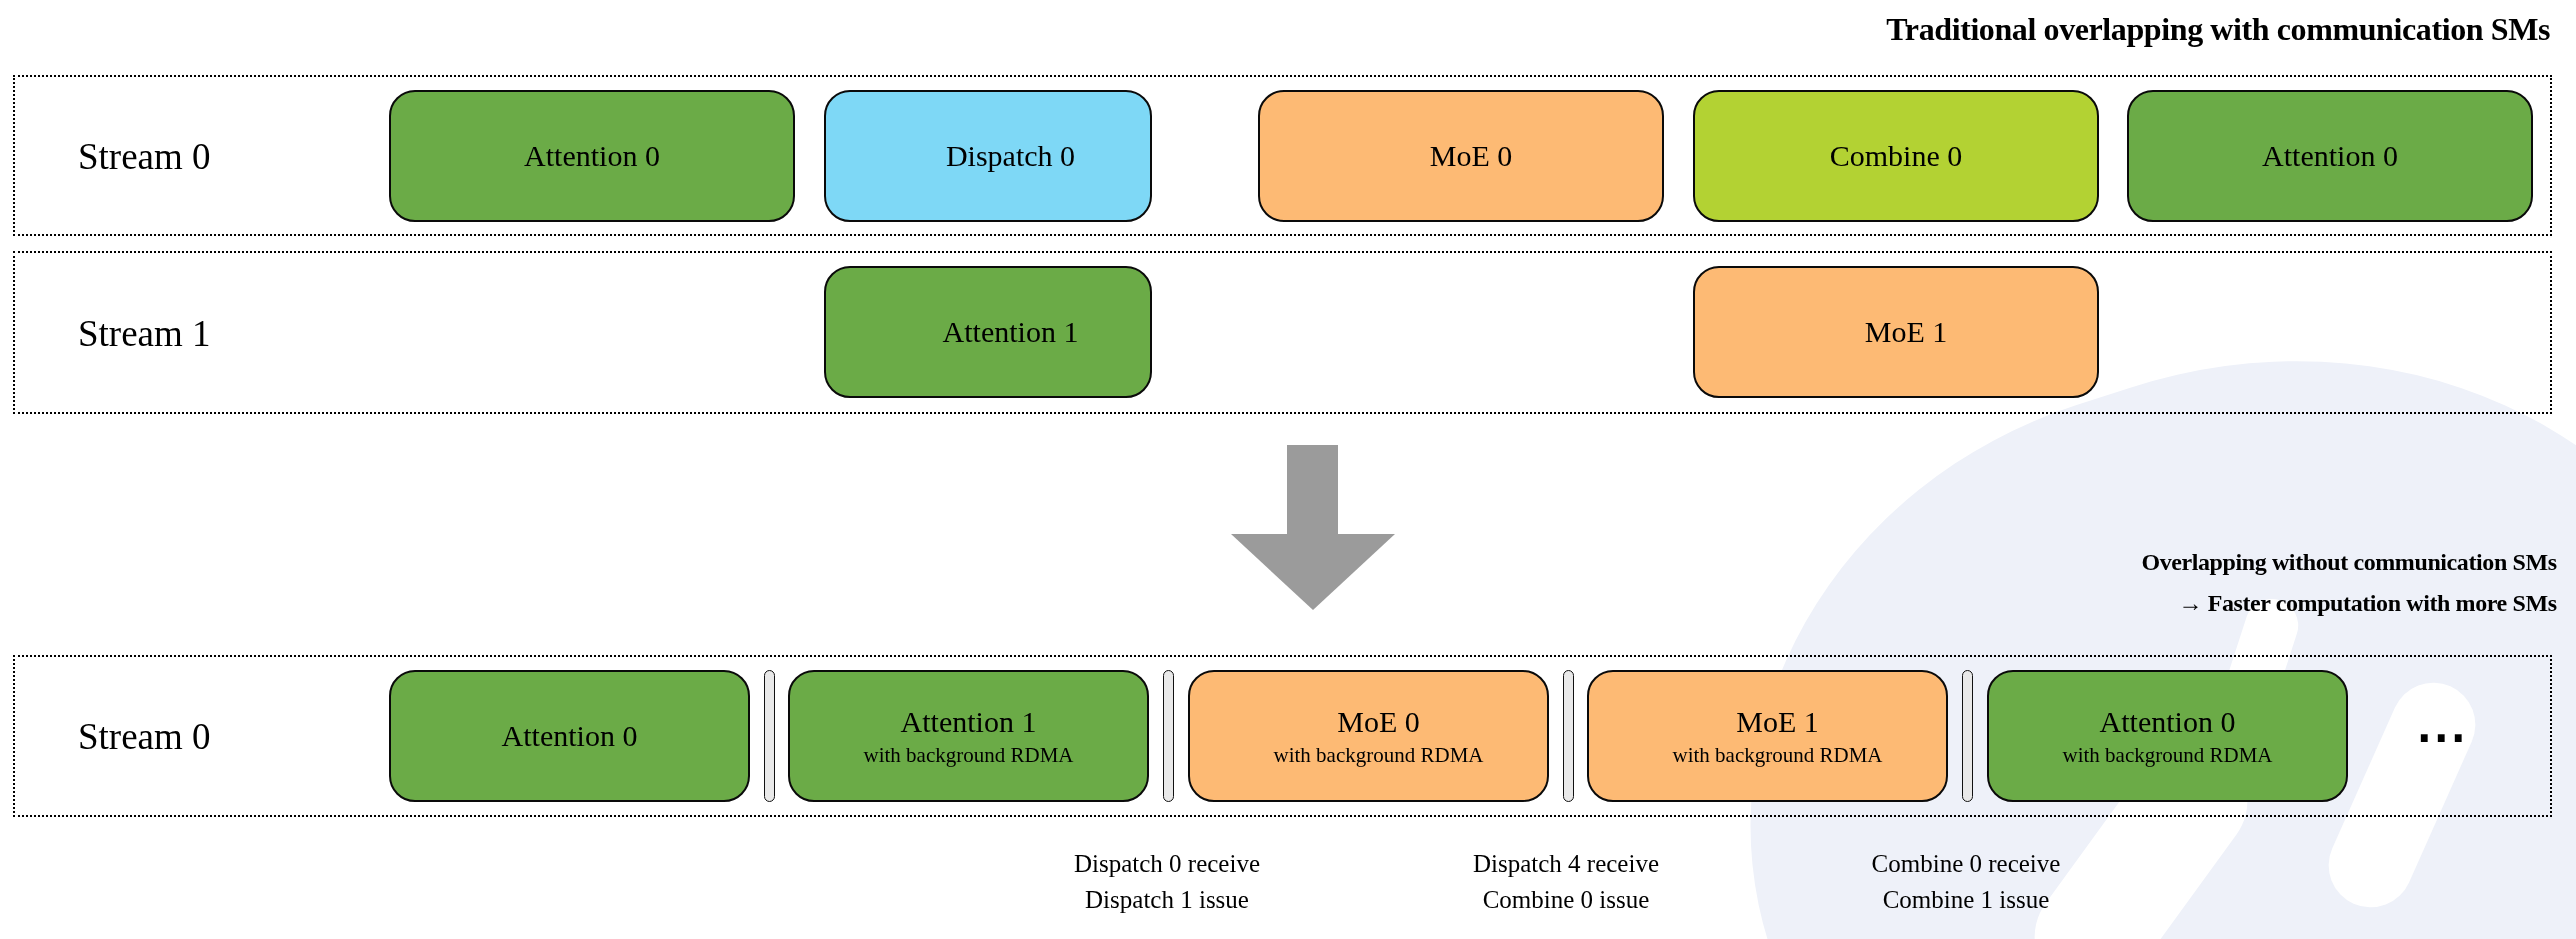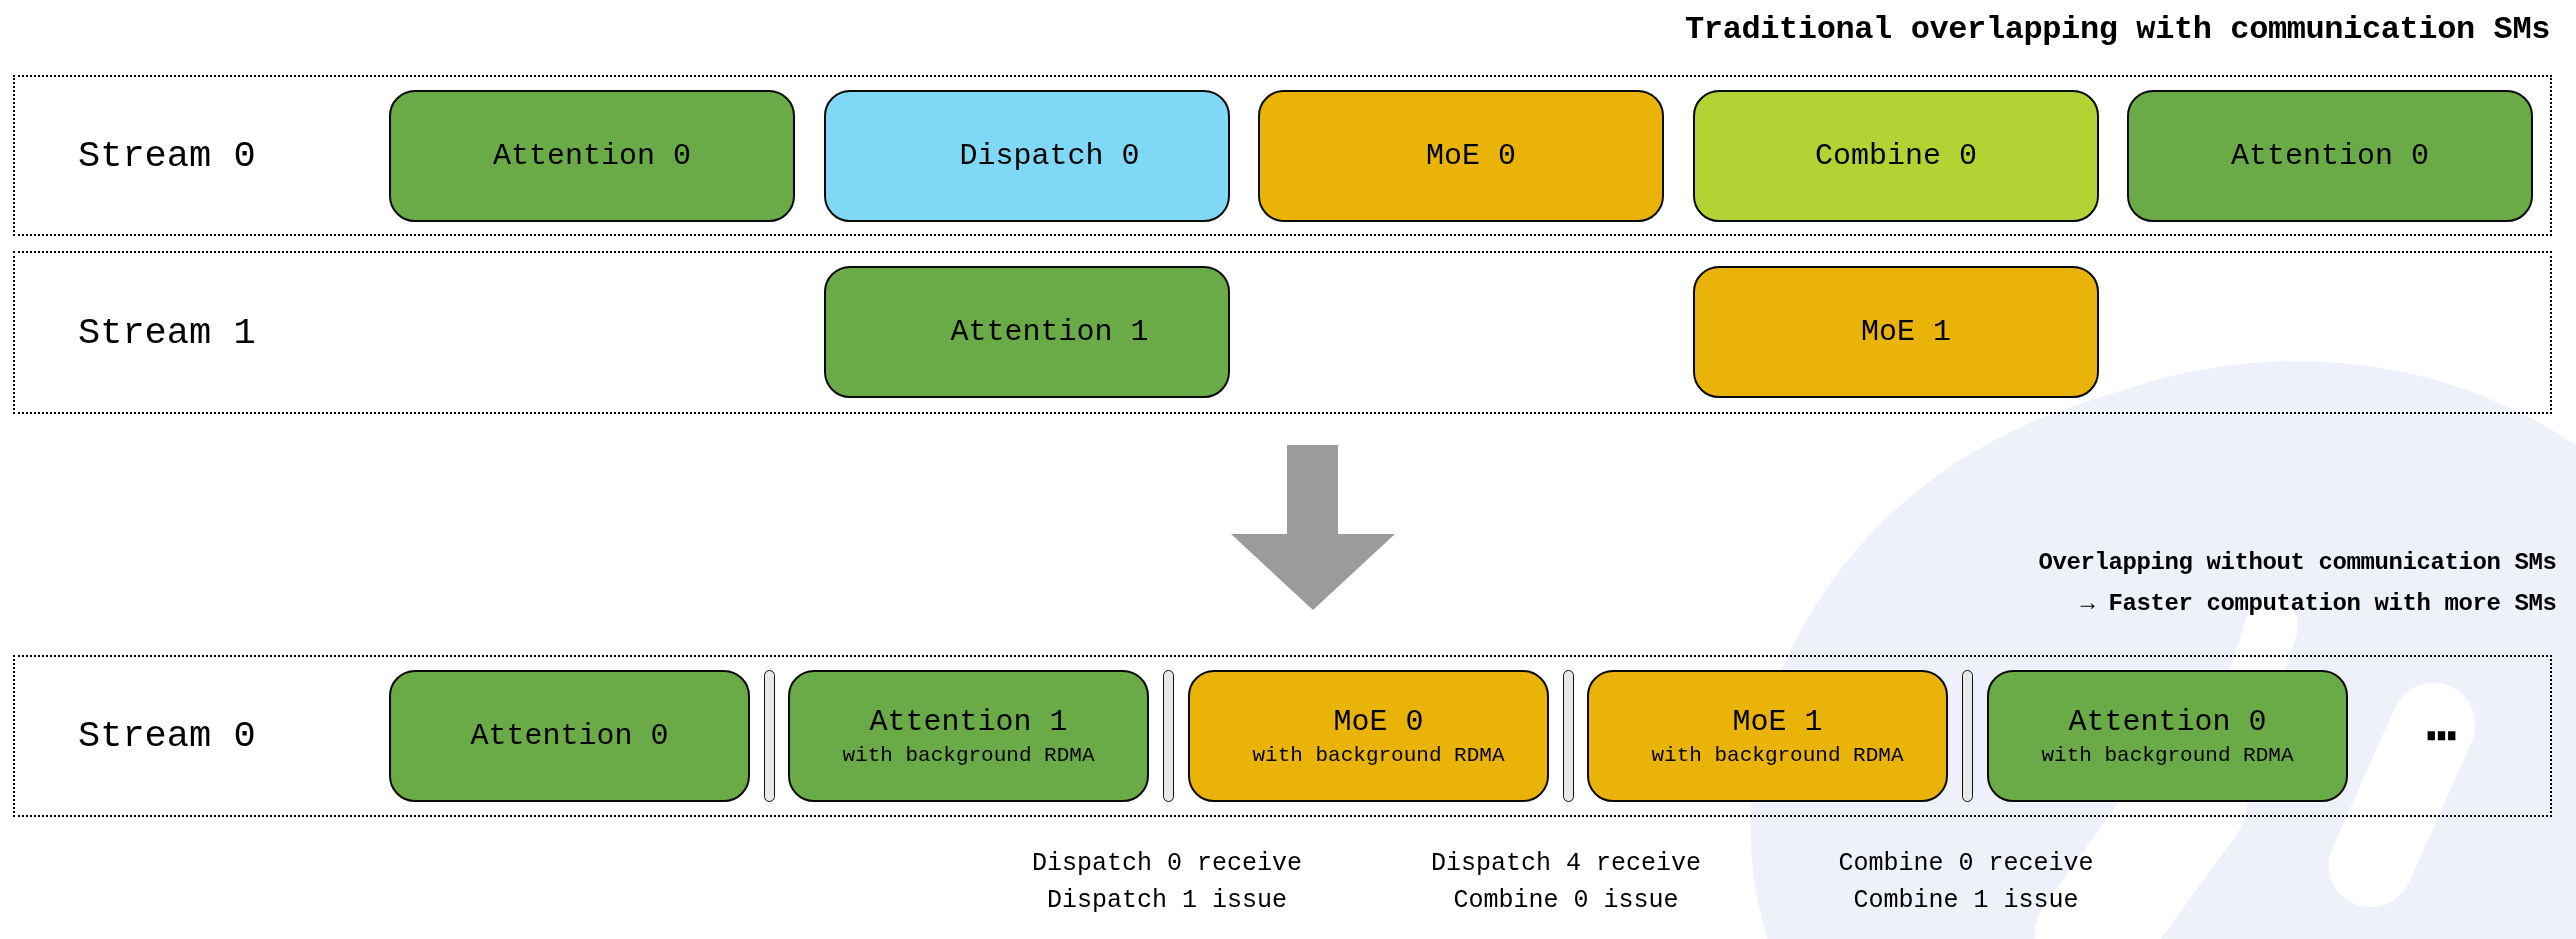--- a/index.html
+++ b/index.html
@@ -1,18 +1,18 @@
 <!DOCTYPE html>
 <html style="font-size:14px"><head>
 <meta charset="utf-8">
 <style>
   html,body{margin:0;padding:0;background:#fff;}
   .canvas{
     position:relative;width:2576px;height:940px;background:#ffffff;
-    font-family:Liberation Mono, monospace;color:#000;overflow:hidden;
+    font-family:Liberation Serif, serif;color:#000;overflow:hidden;
   }
   
   .wm{position:absolute;z-index:0;}
   .wm1{right:-194px;bottom:-352px;width:1012px;height:924px;background:#eef1f9;
        border-radius:48% 52% 42% 58%;transform:rotate(-18deg);}
   .wm2{right:132px;bottom:26px;width:84px;height:238px;background:#fff;border-radius:62px;transform:rotate(24deg);}
   .wm3{right:378px;bottom:-70px;width:114px;height:282px;background:#fff;border-radius:70px;transform:rotate(36deg);}
   .wm4{right:290px;bottom:211px;width:53px;height:132px;background:#fff;border-radius:35px;transform:rotate(18deg);}
   
   .title-top{position:absolute;top:10.6px;right:26px;font-size:32px;font-weight:700;z-index:2;letter-spacing:-0.4px;}
@@ -24,27 +24,27 @@
   #box-bottom{top:655px;height:162px;}
   .stream-label{position:absolute;left:63px;top:50%;transform:translateY(-50%);font-size:37px;font-weight:500;}
   
   .block{
     position:absolute;top:13px;height:132px;border:2.6px solid #0a0a0a;border-radius:26px;
     box-sizing:border-box;display:flex;flex-direction:column;align-items:center;justify-content:center;
     font-size:30px;font-weight:500;text-align:center;gap:4.4px;
   }
   .c-att{background:#6bab47;text-align:right;}
   .c-dis{background:#7ed8f6;}
-  .c-moe{background:#eab308;padding-left:20px;}
+  .c-moe{background:#fdba74;padding-left:20px;}
   .c-com{background:#b3d233;}
   .block .sub{font-size:21px;font-weight:500;line-height:23px;}
   .block .sub:empty{display:none;}
   
   .r1-c0{left:374px;width:406px;}
-  .r1-c1{left:809px;width:406px;padding-left:45px;}
+  .r1-c1{left:809px;width:328px;padding-left:45px;}
   .r1-c2{left:1243px;width:406px;}
   .r1-c3{left:1678px;width:406px;text-align:center;}
   .r1-c4{left:2112px;width:406px;}
   
   .r3-c0{left:374px;width:361px;}
   .r3-c1{left:773px;width:361px;}
   .r3-c2{left:1173px;width:361px;}
   .r3-c3{left:1572px;width:361px;}
   .r3-c4{left:1972px;width:361px;}
   .sep{position:absolute;top:13px;width:10.6px;height:132px;background:#e9e9e9;border:1.8px solid #111;

